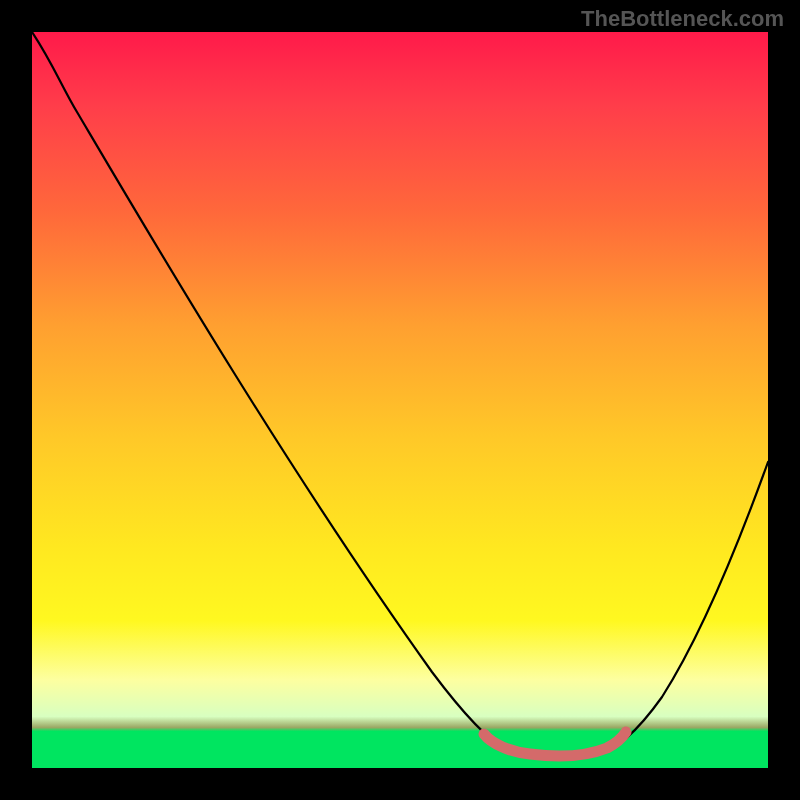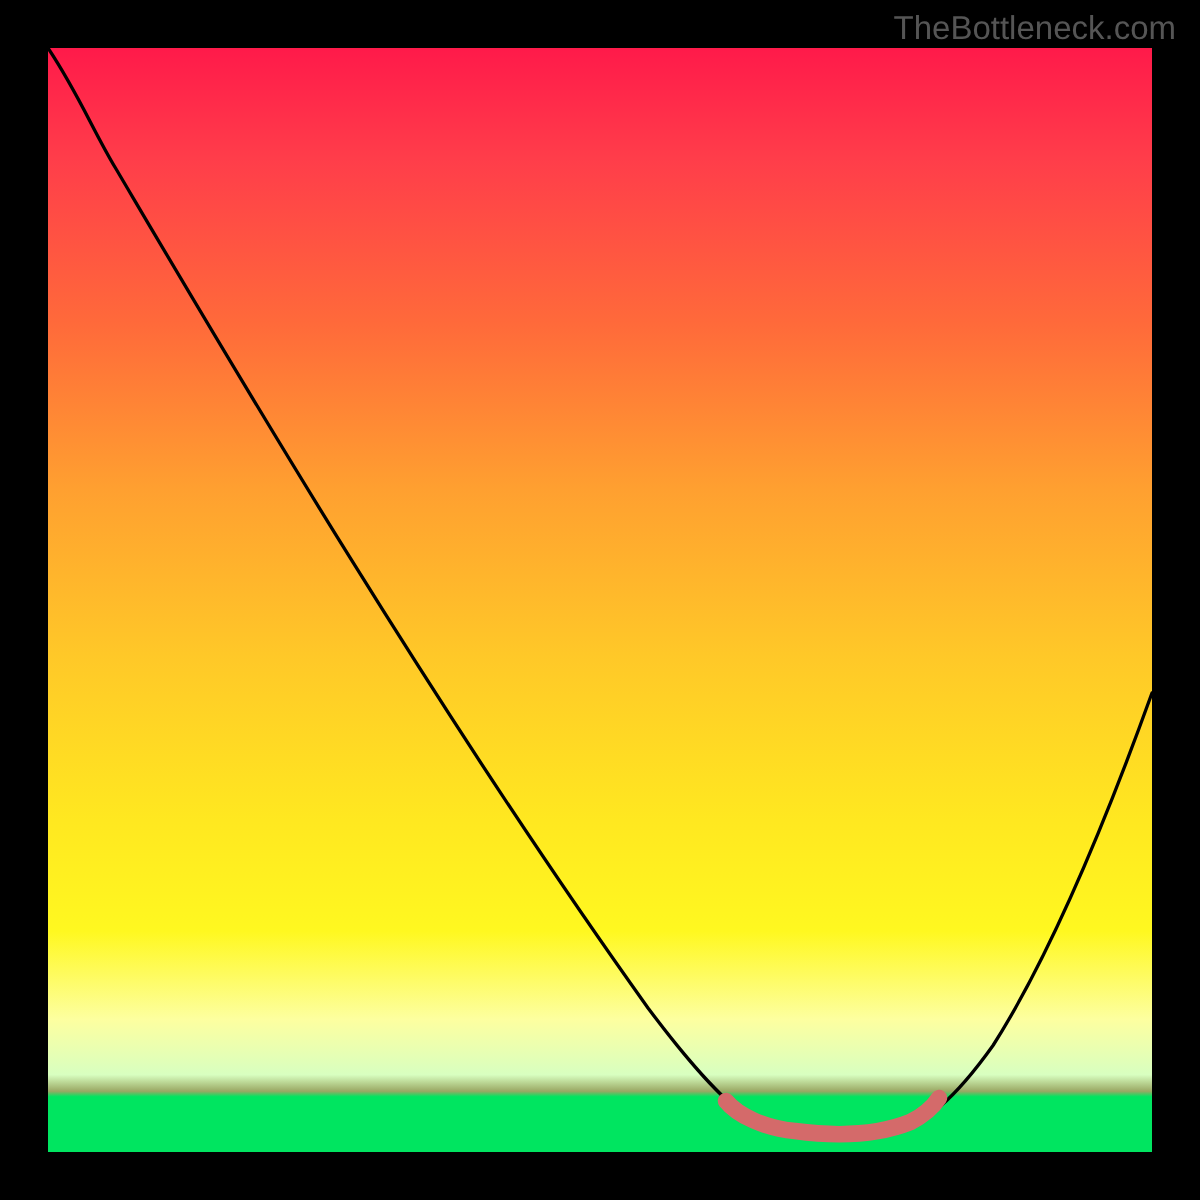--- a/index.html
+++ b/index.html
@@ -5,21 +5,21 @@
   * { margin: 0; padding: 0; box-sizing: border-box; }
   html, body { width: 800px; height: 800px; background: #000; overflow: hidden; }
   .container { position: relative; width: 800px; height: 800px; }
   .watermark {
     position: absolute;
     top: 6px;
     right: 16px;
     color: #555;
     font-family: Arial, Helvetica, sans-serif;
     font-size: 22px;
-    font-weight: normal;
+    font-weight: bold;
     z-index: 3;
   }
   .plot-area {
     position: absolute;
     left: 32px;
     top: 32px;
     width: 736px;
     height: 736px;
     z-index: 1;
   }

